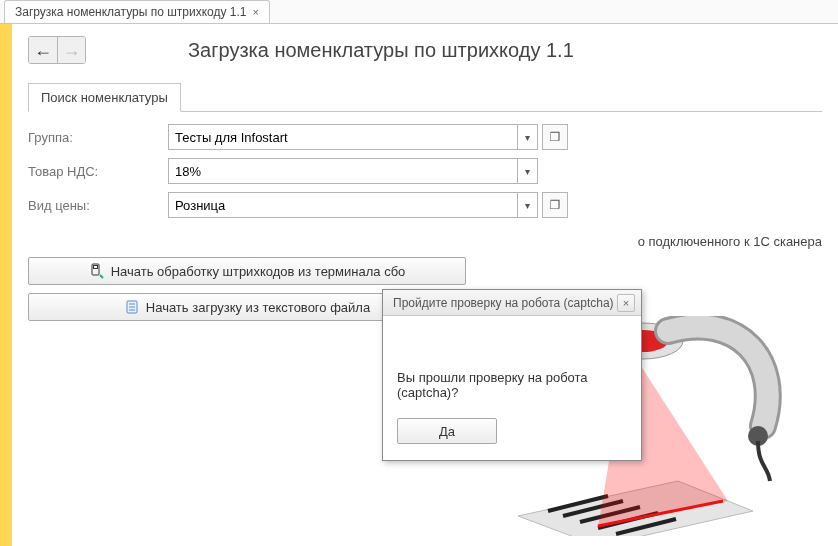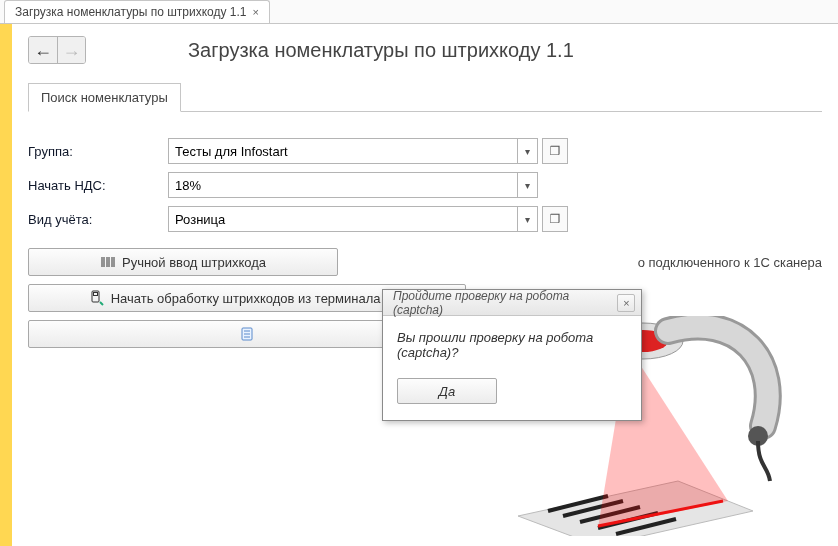--- a/index.html
+++ b/index.html
@@ -17,51 +17,51 @@
   .main { flex:1; padding:8px 16px 0 16px; position:relative; }
 
   
   .head-row { display:flex; align-items:center; gap:12px; margin:4px 0 18px 0; }
   .nav-btns { display:flex; border:1px solid #b4b4b4; border-radius:3px; overflow:hidden; }
   .nav-btn { width:28px; height:26px; display:flex; align-items:center; justify-content:center; background:#f0f0f0; font-size:18px; color:#333; cursor:pointer; }
   .nav-btn + .nav-btn { border-left:1px solid #b4b4b4; color:#bbb; }
   .page-title { font-size:20px; color:#444; margin-left:90px; }
 
   
-  .inner-tabs { display:flex; border-bottom:1px solid #c6c6c6; margin-bottom:22px; }
+  .inner-tabs { display:flex; border-bottom:1px solid #c6c6c6; margin-bottom:8px; }
   .inner-tab { padding:6px 12px; border:1px solid #c6c6c6; border-bottom:none; background:#f5f5f5; margin-right:-1px; font-size:13px; color:#444; cursor:pointer; position:relative; top:1px; }
   .inner-tab.active { background:#fff; border-bottom:1px solid #fff; }
 
   
   .form-table { width:100%; border-collapse:collapse; }
   .form-table td { padding:4px 0; vertical-align:middle; }
-  .form-table td.label { width:140px; color:#0f172a; }
+  .form-table td.label { width:140px; color:#737373; }
   .field-group { display:flex; gap:4px; width:400px; }
   .field { flex:1; height:26px; border:1px solid #b4b4b4; display:flex; align-items:center; }
   .field input { flex:1; border:none; padding:0 6px; height:100%; font-size:13px; background:transparent; outline:none; }
   .field .dd { width:20px; height:100%; border-left:1px solid #b4b4b4; display:flex; align-items:center; justify-content:center; font-size:10px; color:#555; cursor:pointer; }
   .sq-btn { width:26px; height:26px; border:1px solid #b4b4b4; display:flex; align-items:center; justify-content:center; font-size:12px; color:#555; cursor:pointer; background:#fafafa; }
 
   
   .action-row { display:flex; gap:10px; margin-top:12px; align-items:center; }
   .btn { height:28px; border:1px solid #a8a8a8; background:linear-gradient(#fdfdfd,#ececec); border-radius:2px; display:flex; align-items:center; justify-content:center; gap:6px; padding:0 12px; font-size:13px; cursor:pointer; }
   .btn.wide1 { width:310px; }
   .hint { font-size:13px; color:#444; }
 
   .full-btn { margin-top:8px; width:438px; }
 
   
   .scanner-graphic { position:absolute; right:50px; bottom:10px; width:280px; height:220px; pointer-events:none; }
   .scanner-graphic svg { width:100%; height:100%; }
 
   
-  .modal { position:absolute; left:370px; top:265px; width:260px; border:1px solid #8a8a8a; background:#fff; box-shadow:2px 2px 6px rgba(0,0,0,0.25); z-index:10;font-style:italic; }
+  .modal { position:absolute; left:370px; top:265px; width:260px; border:1px solid #8a8a8a; background:#fff; box-shadow:2px 2px 6px rgba(0,0,0,0.25); z-index:10; }
   .modal-title { height:26px; background:linear-gradient(#f7f7f7,#e6e6e6); border-bottom:1px solid #c6c6c6; display:flex; align-items:center; justify-content:space-between; padding:0 6px 0 10px; font-size:12px; color:#555; }
   .modal-close { width:18px; height:18px; border:1px solid #bdbdbd; border-radius:2px; display:flex; align-items:center; justify-content:center; font-size:11px; color:#666; background:linear-gradient(#fafafa,#e8e8e8); cursor:pointer; }
-  .modal-body { padding:14px 14px 16px 14px; }
+  .modal-body { padding:14px 14px 16px 14px;margin-top:40px; }
   .modal-msg { font-size:13px; color:#333; margin-bottom:18px; }
   .modal-btns { display:flex; gap:24px; justify-content:flex-start; }
   .modal-btns .btn { width:100px; height:26px; }
 
   
   .ico { width:16px; height:16px; display:inline-flex; align-items:center; justify-content:center; }
 </style>
 </head>
 <body>
 
@@ -103,64 +103,49 @@
               <input value="Тесты для Infostart" style="">
               <div class="dd">▾</div>
             </div>
             <div class="sq-btn">
                   <span>❐</span>
                 </div>
           </div>
         </td>
       </tr>
       <tr>
-        <td class="label">Начать НДС:</td>
+        <td class="label">Товар НДС:</td>
         <td>
           <div class="field-group">
             <div class="field">
               <input value="18%" style="">
               <div class="dd">▾</div>
             </div>
             <div class="sq-btn" style="visibility:hidden"></div>
           </div>
         </td>
       </tr>
       <tr>
-        <td class="label">Вид учёта:</td>
+        <td class="label">Вид цены:</td>
         <td>
           <div class="field-group">
             <div class="field">
               <input value="Розница" style="">
               <div class="dd">▾</div>
             </div>
             <div class="sq-btn">
                   <span>❐</span>
                 </div>
           </div>
         </td>
       </tr>
     </tbody>
       </table>
 
     <div class="action-row">
-      <div class="btn wide1">
-        <span class="ico">
-          <svg viewBox="0 0 16 16">
-              <g stroke="#333" stroke-width="1">
-                <line x1="2" y1="3" x2="2" y2="13"></line>
-                <line x1="4" y1="3" x2="4" y2="13"></line>
-                <line x1="7" y1="3" x2="7" y2="13"></line>
-                <line x1="9" y1="3" x2="9" y2="13"></line>
-                <line x1="12" y1="3" x2="12" y2="13"></line>
-                <line x1="14" y1="3" x2="14" y2="13"></line>
-              </g>
-            </svg>
-        </span>
-        <span>Ручной ввод штрихкода</span>
-      </div>
       <span class="hint" style="margin-left:auto">о подключенного к 1С сканера</span>
     </div>
 
     <div class="btn full-btn">
       <span class="ico">
         <svg viewBox="0 0 16 16">
             <rect x="3" y="1" width="7" height="11" rx="1" fill="none" stroke="#333"></rect>
             <rect x="4.5" y="2.5" width="4" height="3" fill="none" stroke="#333"></rect>
             <path d="M11 12 L14 15" stroke="#2a7" stroke-width="2"></path>
           </svg>
@@ -170,20 +155,21 @@
 
     <div class="btn full-btn" style="width:438px">
       <span class="ico">
         <svg viewBox="0 0 16 16">
             <rect x="3" y="2" width="10" height="12" rx="1" fill="#eaf3ff" stroke="#5a8acb"></rect>
             <line x1="5" y1="5" x2="11" y2="5" stroke="#5a8acb"></line>
             <line x1="5" y1="8" x2="11" y2="8" stroke="#5a8acb"></line>
             <line x1="5" y1="11" x2="11" y2="11" stroke="#5a8acb"></line>
           </svg>
       </span>
+      <span>Начать загрузку из текстового файла</span>
     </div>
 
     <div class="scanner-graphic">
       <svg viewBox="0 0 280 220">
 
         <polygon points="10,200 170,165 245,195 90,230" fill="#e5e5e5" stroke="#bbb"></polygon>
 
         <g stroke="#222" stroke-width="4">
           <line x1="40" y1="195" x2="100" y2="180"></line>
           <line x1="55" y1="200" x2="115" y2="185"></line>

